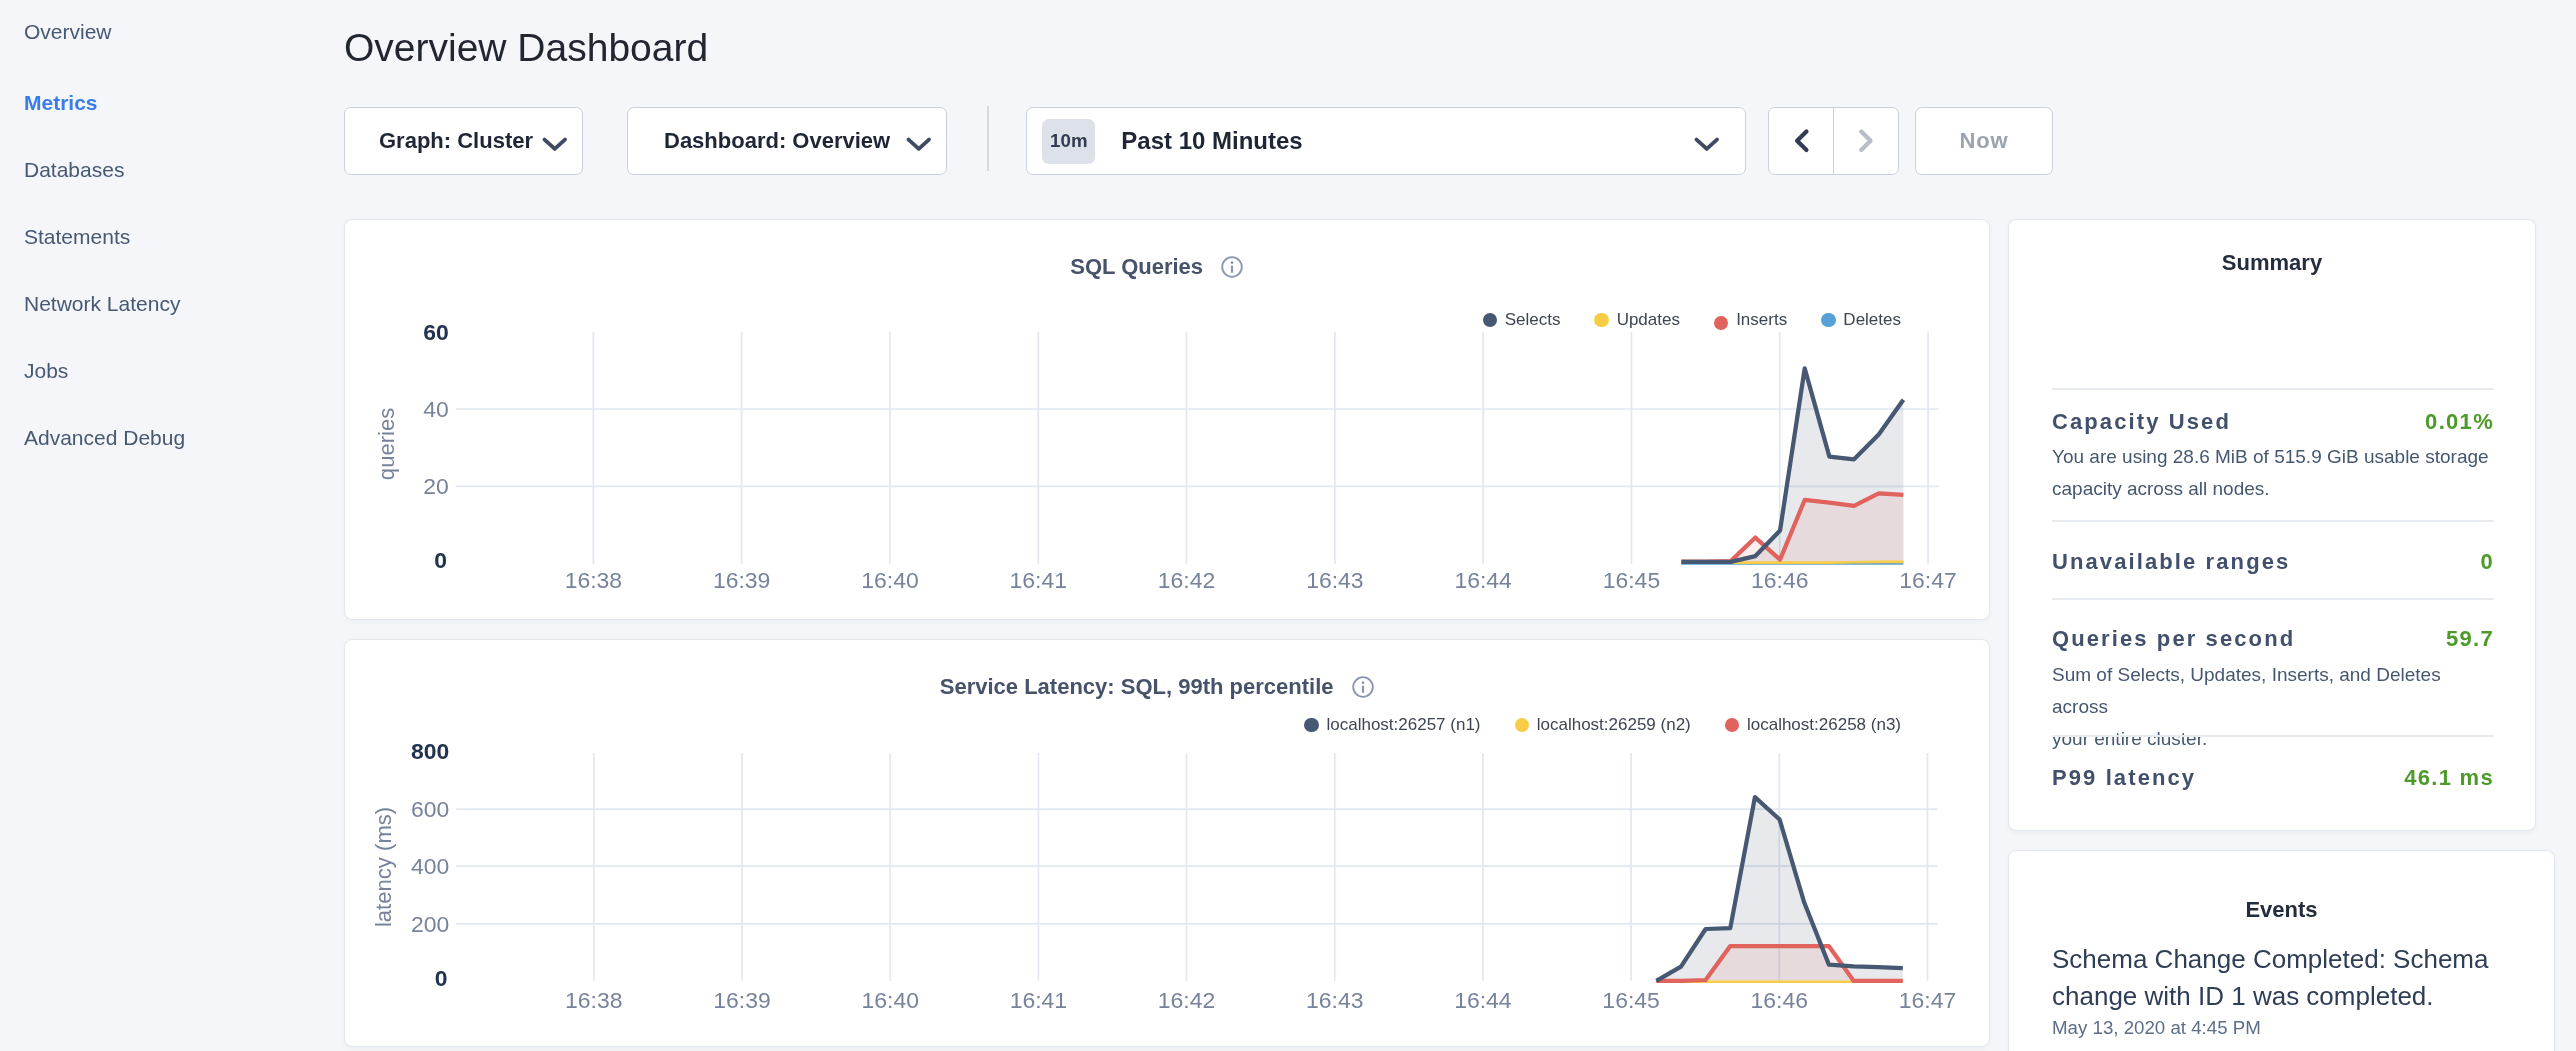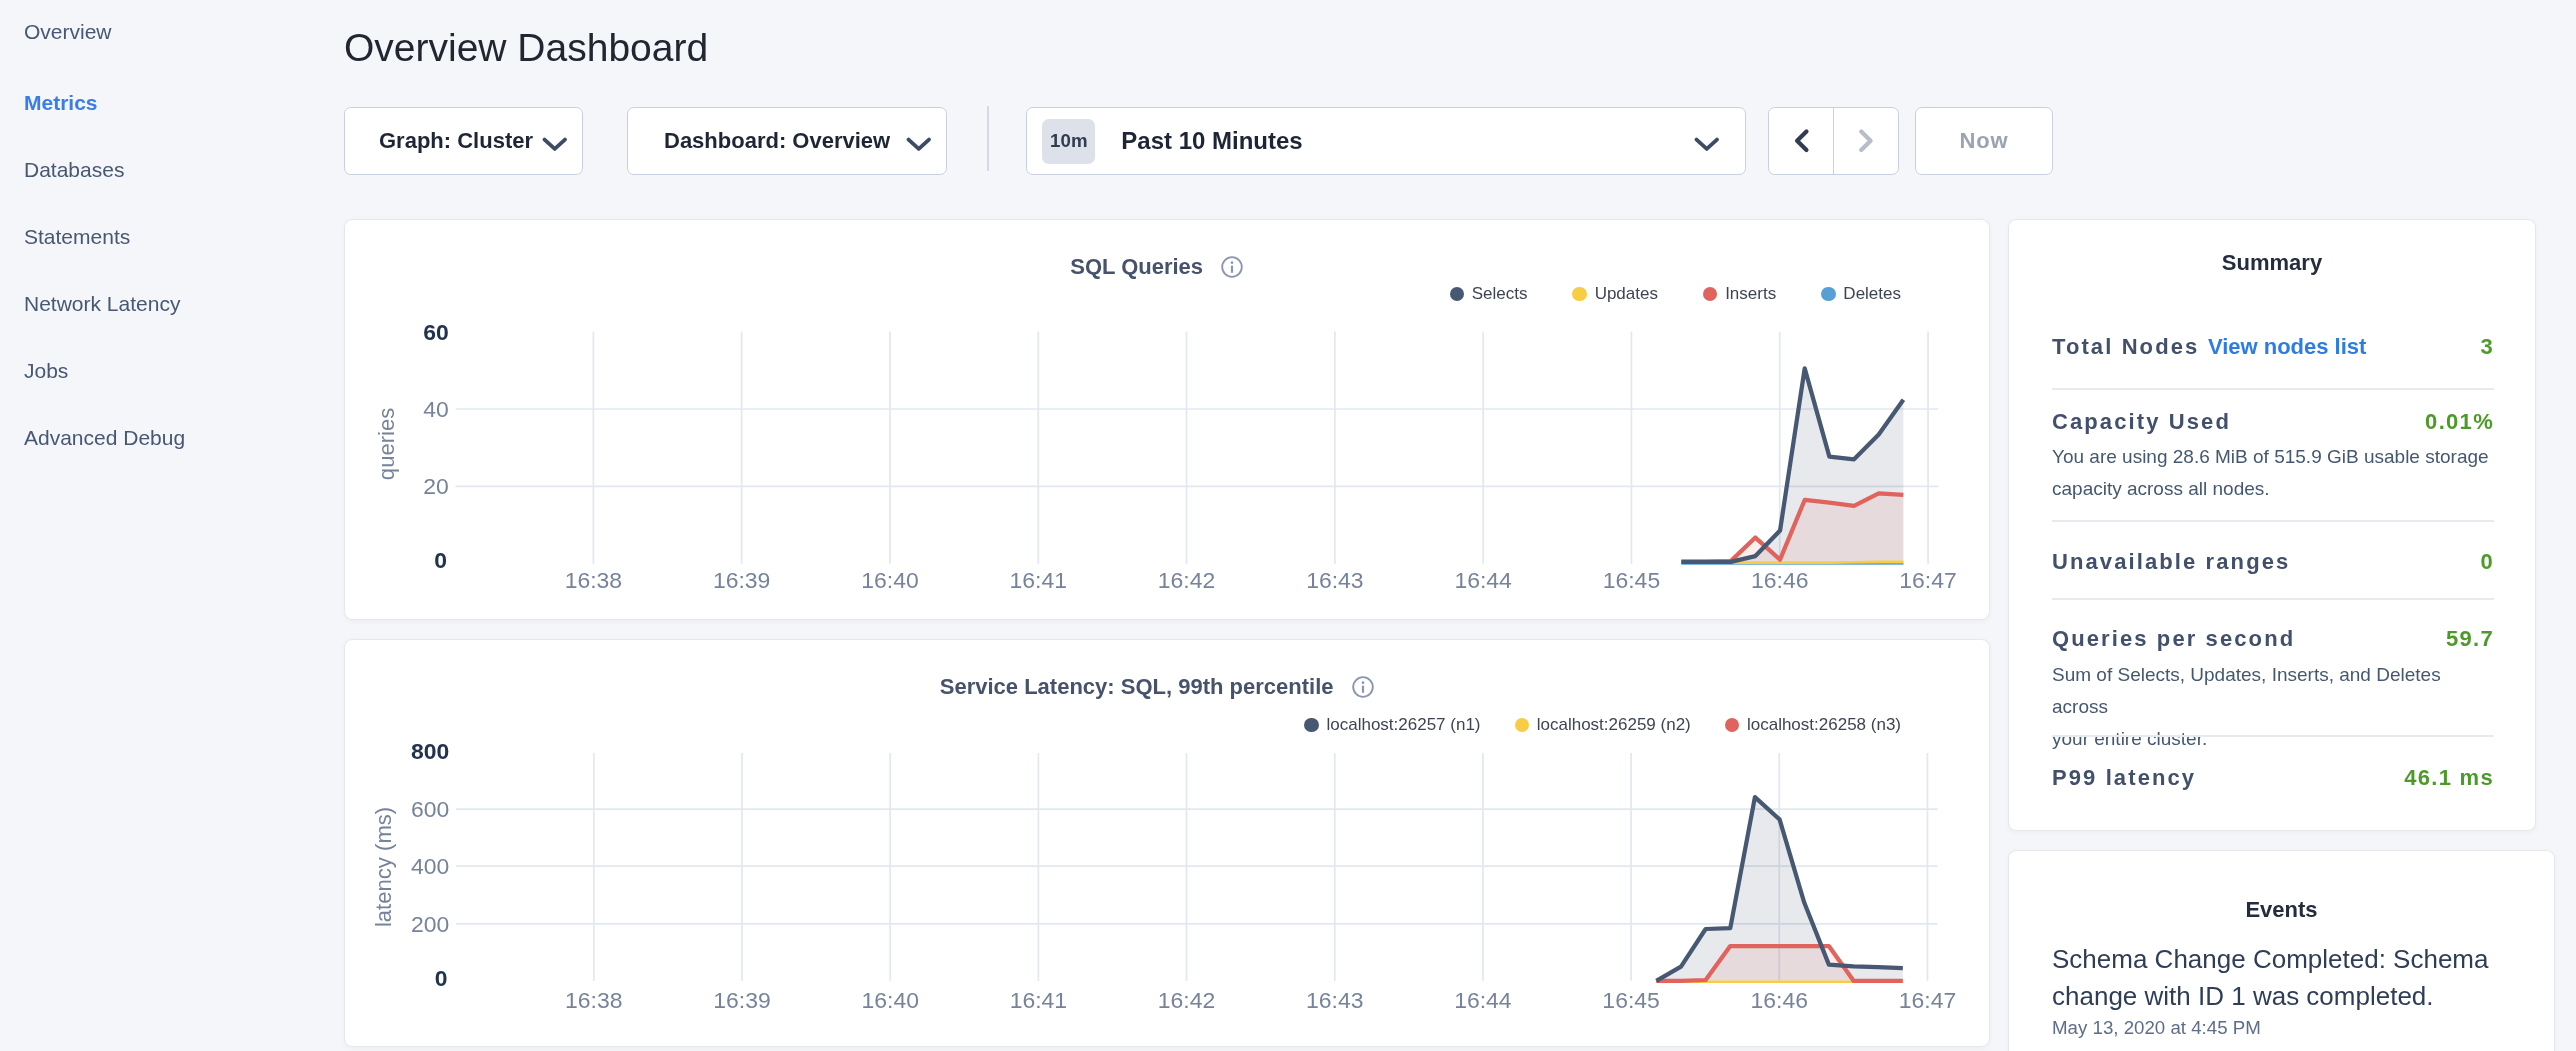--- a/index.html
+++ b/index.html
@@ -62,30 +62,30 @@
 <div class="ctl" style="left:1915px;width:138px;justify-content:center;">
   <span style="font-size:22px;font-weight:bold;color:#9aa3b1;letter-spacing:0.9px;">Now</span>
 </div>
 
 <div class="panel" style="left:344px;top:219px;width:1646px;height:401px;">
   <div style="position:absolute;top:34px;left:-10.2px;width:100%;text-align:center;font-size:22px;font-weight:bold;color:#47536b;">SQL Queries&nbsp;&nbsp;&nbsp;<svg width="22" height="22" viewBox="0 0 26 26" style="vertical-align:-4.3px">
         <circle cx="13" cy="13" r="11.6" fill="none" stroke="#8b96ae" stroke-width="2.2"></circle>
         <circle cx="13" cy="7.9" r="1.6" fill="#8b96ae"></circle>
         <rect x="11.7" y="11.2" width="2.6" height="9.0" rx="1.3" fill="#8b96ae"></rect>
       </svg></div>
-  <div style="position:absolute;top:64px;right:88px;display:flex;gap:45px;">
+  <div style="position:absolute;top:90px;right:88px;display:flex;gap:34px;">
     <span style="display:inline-flex;align-items:center;">
         <span style="width:14.5px;height:14.5px;border-radius:50%;background:#475872;"></span>
         <span style="margin-left:7.7px;font-size:17px;color:#3e4552;white-space:nowrap;">Selects</span>
       </span>
     <span style="display:inline-flex;align-items:center;">
         <span style="width:14.5px;height:14.5px;border-radius:50%;background:#f8cd45;"></span>
         <span style="margin-left:7.7px;font-size:17px;color:#3e4552;white-space:nowrap;">Updates</span>
       </span>
-    <span style="display:inline-flex;align-items:center;">
+    <span style="display:inline-flex;align-items:flex-end;">
         <span style="width:14.5px;height:14.5px;border-radius:50%;background:#e0635d;"></span>
         <span style="margin-left:7.7px;font-size:17px;color:#3e4552;white-space:nowrap;">Inserts</span>
       </span>
     <span style="display:inline-flex;align-items:center;">
         <span style="width:14.5px;height:14.5px;border-radius:50%;background:#56a0d6;"></span>
         <span style="margin-left:7.7px;font-size:17px;color:#3e4552;white-space:nowrap;">Deletes</span>
       </span>
   </div>
   <div style="position:absolute;left:0;top:0;"><svg width="1646" height="401" viewBox="0 0 1935 471" font-family="Liberation Sans, sans-serif">
 <line x1="292.0" y1="131" x2="292.0" y2="404" stroke="#e2e7f0" stroke-width="2"></line>
@@ -177,25 +177,20 @@
 <text x="1163.7" y="424" text-anchor="middle" dominant-baseline="central" font-size="27" fill="#76839a">16:43</text>
 <text x="1338.0" y="424" text-anchor="middle" dominant-baseline="central" font-size="27" fill="#76839a">16:44</text>
 <text x="1512.3" y="424" text-anchor="middle" dominant-baseline="central" font-size="27" fill="#76839a">16:45</text>
 <text x="1686.6" y="424" text-anchor="middle" dominant-baseline="central" font-size="27" fill="#76839a">16:46</text>
 <text x="1861.0" y="424" text-anchor="middle" dominant-baseline="central" font-size="27" fill="#76839a">16:47</text>
 </svg></div>
 </div>
 
 <div class="panel" style="left:2008px;top:219px;width:528px;height:612px;">
   <div style="position:absolute;top:30px;left:0;width:100%;text-align:center;font-size:22px;font-weight:bold;color:#242d3d;">Summary</div>
-  <div class="srow" style="top:111px;">
-    <span class="shead">Total Nodes</span>
-    <span style="font-size:22px;font-weight:bold;color:#2d7ce5;margin-left:8.5px;">View nodes list</span>
-    <span class="sval">3</span>
-  </div>
   <div class="sdiv" style="top:168px;"></div>
   <div class="srow" style="top:186px;">
     <span class="shead">Capacity Used</span>
     <span class="sval">0.01%</span>
   </div>
   <div class="sdesc" style="top:221px;">You are using 28.6 MiB of 515.9 GiB usable storage<br>capacity across all nodes.</div>
   <div class="sdiv" style="top:300px;"></div>
   <div class="srow" style="top:326px;">
     <span class="shead">Unavailable ranges</span>
     <span class="sval">0</span>

